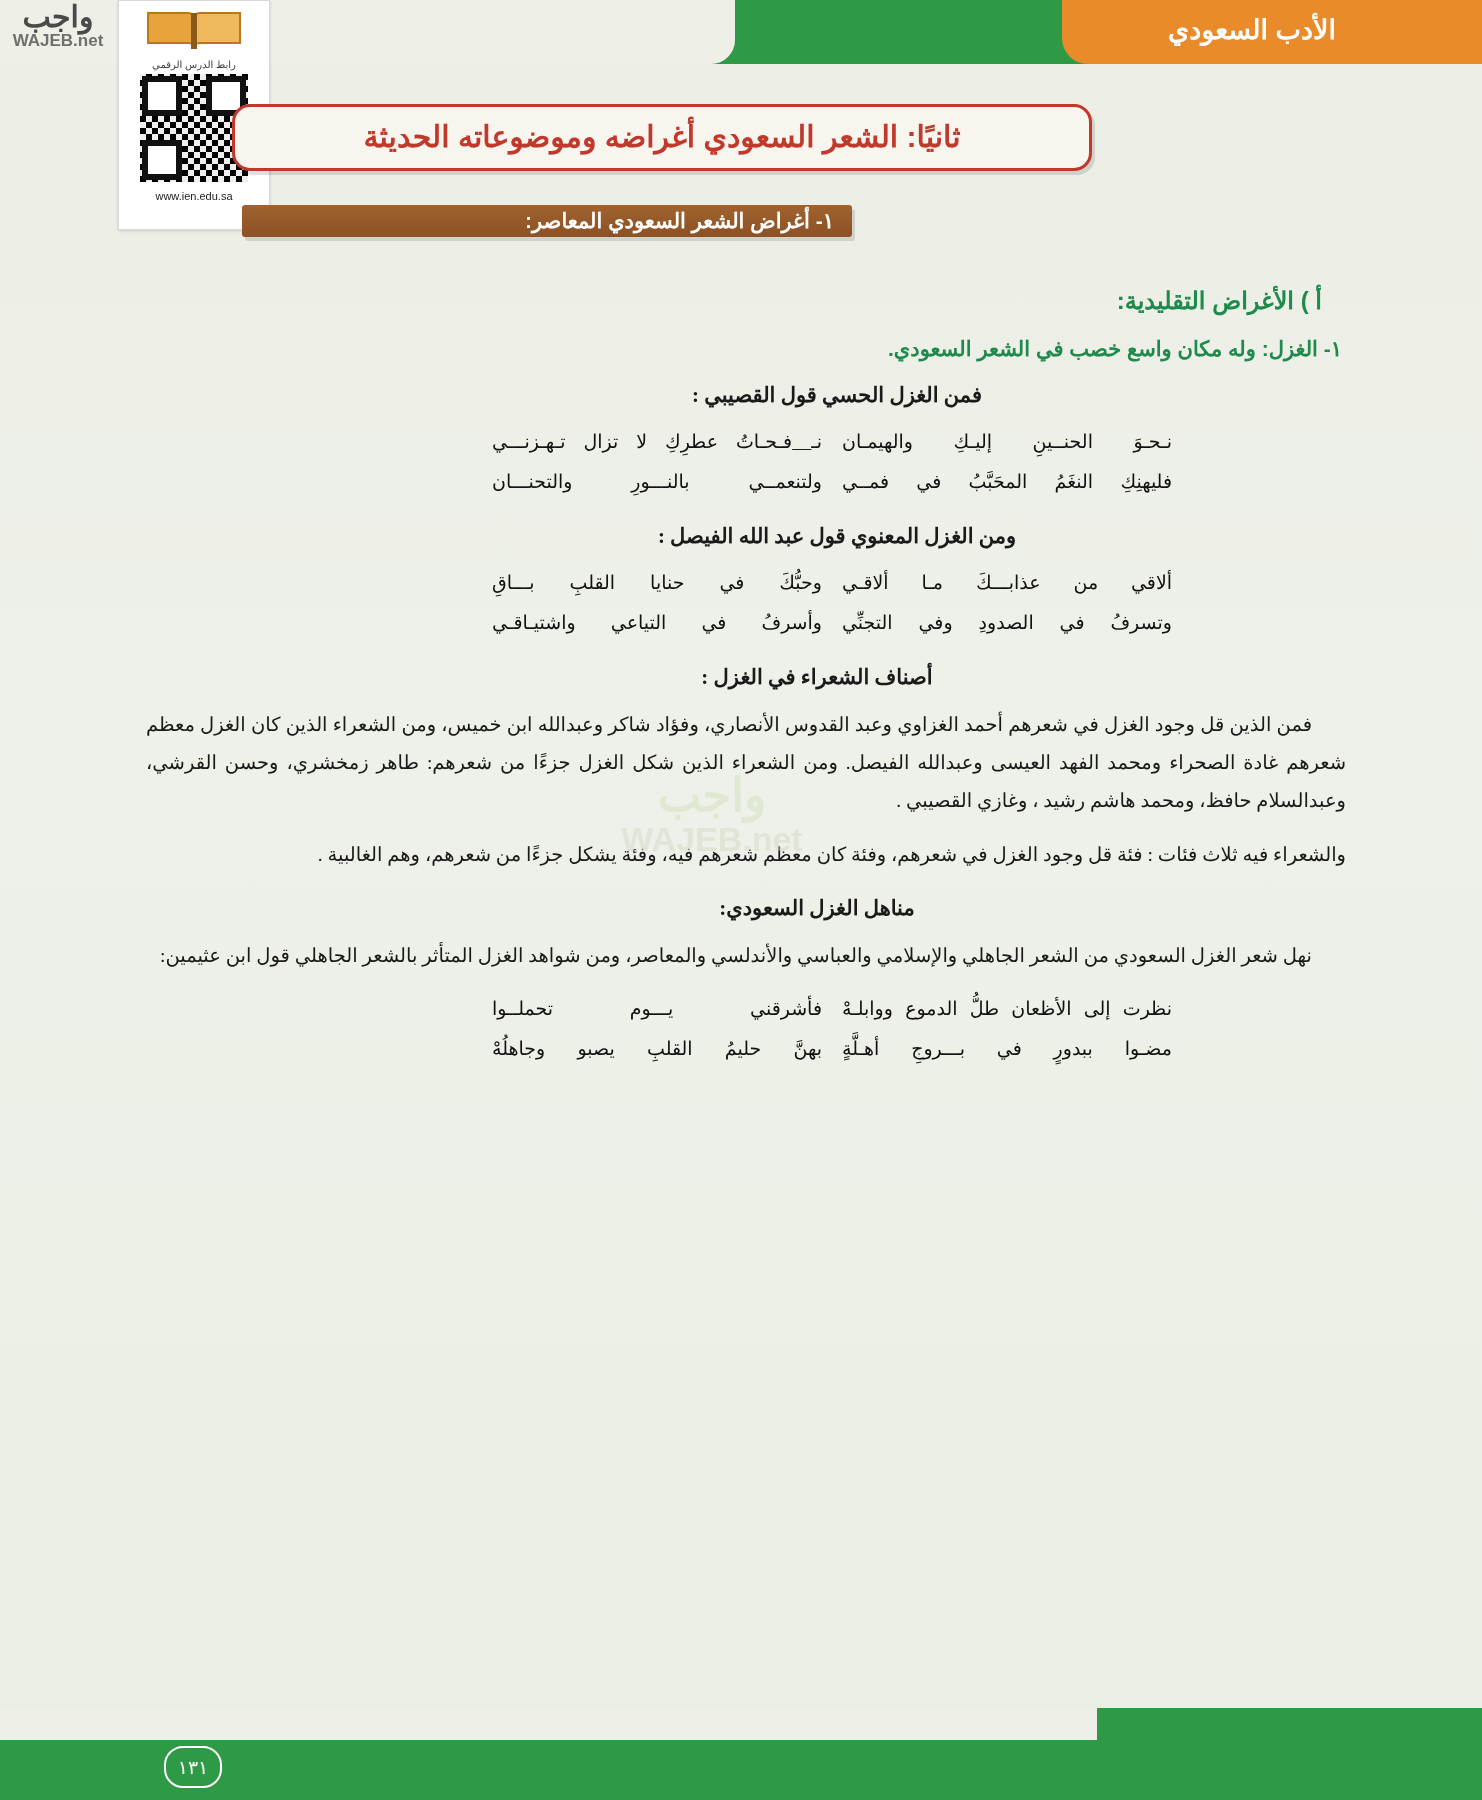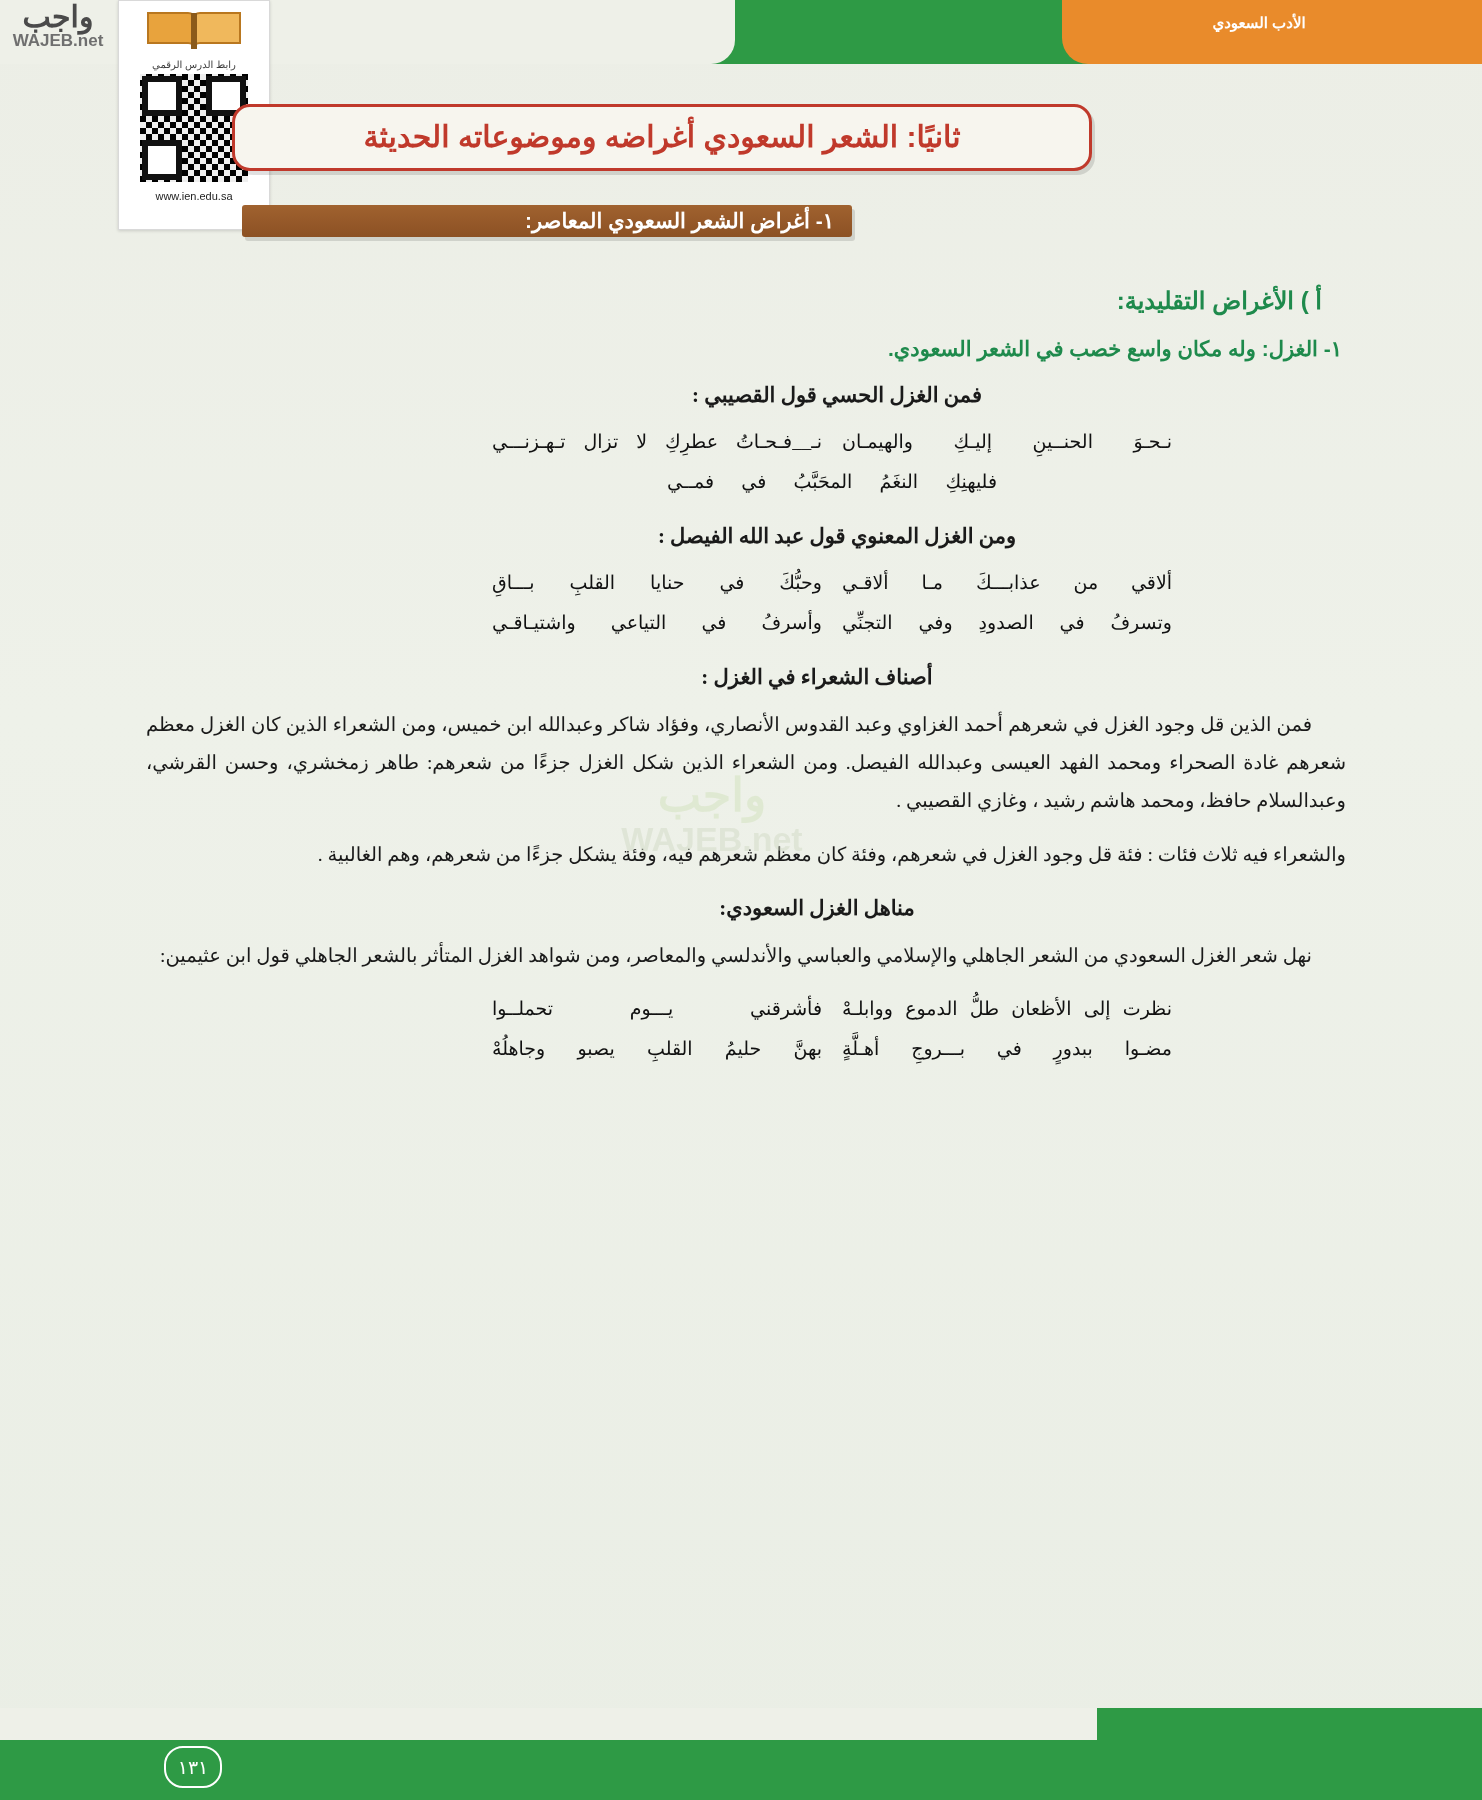--- a/index.html
+++ b/index.html
@@ -50,25 +50,25 @@
     top: 0;
     right: 0;
     width: 420px;
     height: 64px;
     background: #e98b2b;
     border-bottom-left-radius: 26px;
   }
   .topbar-title {
     position: absolute;
     top: 14px;
-    right: 53px;
+    right: 60px;
     width: 340px;
     text-align: center;
     color: #ffffff;
-    font-size: 15px;
+    font-size: 27px;
     font-weight: bold;
     font-family: "Liberation Sans", sans-serif;
     letter-spacing: 0px;
   }
 
   
   .brand {
     position: absolute;
     top: 2px;
     left: 6px;
@@ -383,20 +383,21 @@
 
     <div class="bold-line">فمن الغزل الحسي قول القصيبي :</div>
 
     <div class="poem">
       <div class="verse">
         <span class="hemistich">نـحـوَ الحنــينِ إليـكِ والهيمـان</span>
         <span class="hemistich b">نـ__فـحـاتُ عطرِكِ لا تزال تـهـزنـــي</span>
       </div>
       <div class="verse">
         <span class="hemistich">فليهنِكِ النغَمُ المحَبَّبُ في فمــي</span>
+        <span class="hemistich b">ولتنعمــي بالنـــورِ والتحنـــان</span>
       </div>
     </div>
 
     <div class="bold-line">ومن الغزل المعنوي قول عبد الله الفيصل :</div>
 
     <div class="poem">
       <div class="verse">
         <span class="hemistich">ألاقي من عذابـــكَ  مـا ألاقـي</span>
         <span class="hemistich b">وحبُّكَ في حنايا القلبِ بـــاقِ</span>
       </div>

